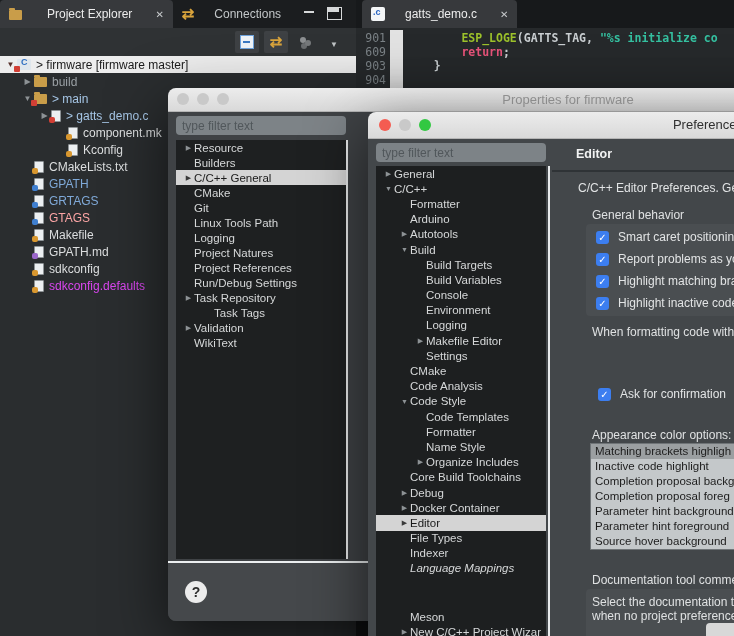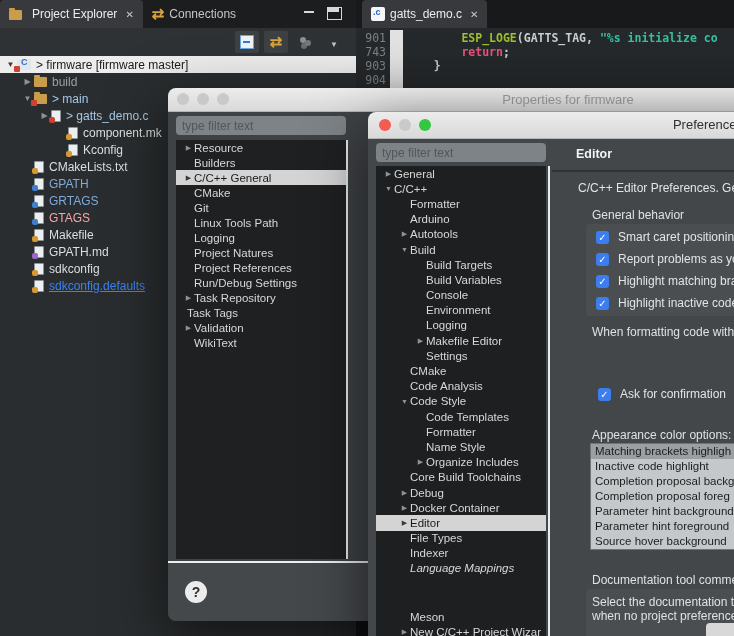--- a/index.html
+++ b/index.html
@@ -2,21 +2,21 @@
 <html><head>
 <meta charset="utf-8">
 <style>
   html,body{margin:0;padding:0;}
   body{width:734px;height:636px;overflow:hidden;font-family:"Liberation Sans",sans-serif;-webkit-font-smoothing:antialiased;}
   .stage{position:absolute;left:0;top:0;width:734px;height:636px;background:#141618;overflow:hidden;}
 
   
   .explorer{position:absolute;left:0;top:0;width:356px;height:636px;background:#2a2d2f;}
   .tabbar{position:relative;height:28px;background:#1b1d1f;display:flex;align-items:flex-end;}
-  .tab{display:flex;align-items:center;gap:5px;height:28px;padding:0 9px;font-size:12px;color:#c3c7c9;white-space:nowrap;}
+  .tab{display:flex;align-items:center;gap:20px;height:28px;padding:0 9px;font-size:12px;color:#c3c7c9;white-space:nowrap;}
   .tab.active{background:#37393c;border-radius:4px 4px 0 0;color:#ececec;}
   .closex{font-size:10px;color:#c7cacc;margin-left:3px;}
   .winctl{position:absolute;top:7px;width:13px;height:11px;}
   .ic-min{right:40px;}
   .ic-min::before{content:"";position:absolute;left:1px;top:4px;width:10px;height:2px;background:#d6d8d9;}
   .ic-max{right:14px;border:1px solid #d6d8d9;background:#17191b;}
   .ic-max::before{content:"";position:absolute;left:0;top:0;width:11px;height:4px;background:#d6d8d9;}
   .xtoolbar{position:absolute;left:0;top:28px;width:356px;height:28px;background:#2f3234;display:flex;justify-content:flex-end;align-items:center;gap:5px;padding-right:10px;box-sizing:border-box;}
   .tbtn{width:24px;height:22px;display:flex;align-items:center;justify-content:center;background:#3e4144;border-radius:2px;position:relative;}
   .tbtn.flat{background:transparent;}
@@ -219,37 +219,37 @@
           <span class="xlabel" style="color: rgb(220, 222, 223);">GPATH.md</span>
         </div>
         <div class="xrow" style="padding-left: 21px;">
           <span class="tarrow"></span>
           <span class="ficon page b-orange"></span>
           <span class="xlabel" style="color: rgb(220, 222, 223);">sdkconfig</span>
         </div>
         <div class="xrow" style="padding-left: 21px;">
           <span class="tarrow"></span>
           <span class="ficon page b-orange"></span>
-          <span class="xlabel" style="color: #3b82f6; text-decoration: underline;">sdkconfig.defaults</span>
+          <span class="xlabel" style="color: #d946ef;">sdkconfig.defaults</span>
         </div>
       </div>
   </div>
 
   <div class="editor">
     <div class="edtabs">
       <div class="tab active">
         <span class="cficon"></span>
         <span>gatts_demo.c</span>
         <span class="closex">✕</span>
       </div>
     </div>
     <div class="codearea">
       <div class="gutter">
           <div class="lnum">901</div>
-          <div class="lnum">743</div>
+          <div class="lnum">609</div>
           <div class="lnum">903</div>
           <div class="lnum">904</div>
         </div>
       <div class="vstrip"></div>
       <div class="codelines"><div class="cline"><span>        </span><span style="color: rgb(157, 194, 43);">ESP_LOGE</span><span style="color: rgb(201, 206, 209);">(GATTS_TAG, </span><span style="color: rgb(53, 192, 160);">"%s initialize co</span></div><div class="cline"><span>        </span><span style="color: rgb(232, 83, 122);">return</span><span style="color: rgb(201, 206, 209);">;</span></div><div class="cline"><span style="color: rgb(201, 206, 209);">    }</span></div><div class="cline"></div></div>
     </div>
   </div>
 
   <div class="dialog props">
     <div class="titlebar">
@@ -297,21 +297,21 @@
           <span class="dlabel">Project References</span>
         </div>
         <div class="drow" style="padding-left: 7px;">
           <span class="tarrow"></span>
           <span class="dlabel">Run/Debug Settings</span>
         </div>
         <div class="drow" style="padding-left: 7px;">
           <span class="tarrow">▶</span>
           <span class="dlabel">Task Repository</span>
         </div>
-        <div class="drow" style="padding-left: 0;">
+        <div class="drow" style="padding-left: 16px; margin-left: 11px;">
           <span class="tarrow"></span>
           <span class="dlabel">Task Tags</span>
         </div>
         <div class="drow" style="padding-left: 7px;">
           <span class="tarrow">▶</span>
           <span class="dlabel">Validation</span>
         </div>
         <div class="drow" style="padding-left: 7px;">
           <span class="tarrow"></span>
           <span class="dlabel">WikiText</span>

